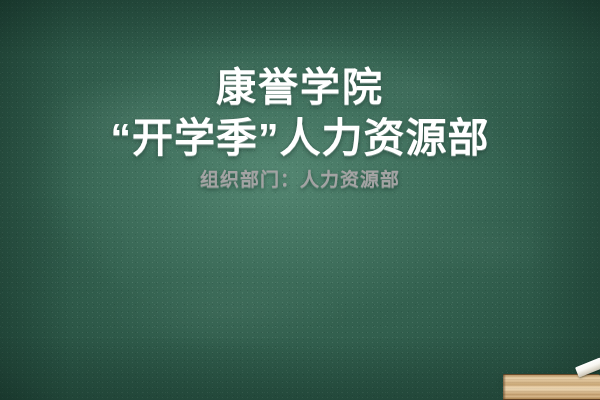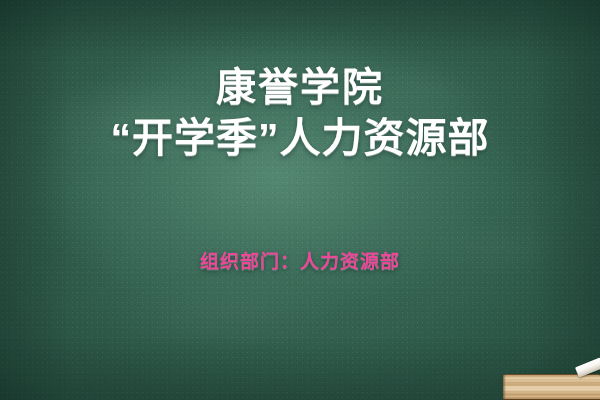--- a/index.html
+++ b/index.html
@@ -114,25 +114,24 @@
       0 2px 5px rgba(10,32,25,0.55),
       0 0 12px rgba(225,245,236,0.12);
   }
 
   .title-line.line-2 {
     font-size: 41px;
     letter-spacing: 1px;
   }
 
   .subtitle {
-    margin-top: 82px;
     font-size: 19px;
     font-weight: 700;
     letter-spacing: 1px;
-    color: #ec4899;
+    color: #a3a3a3;
     white-space: nowrap;
     text-shadow:
       0 1px 0 rgba(255,255,255,0.22),
       0 2px 4px rgba(10,32,25,0.55);
   }
 
   
   .chalk-ledge {
     position: absolute;
     left: 503px;

